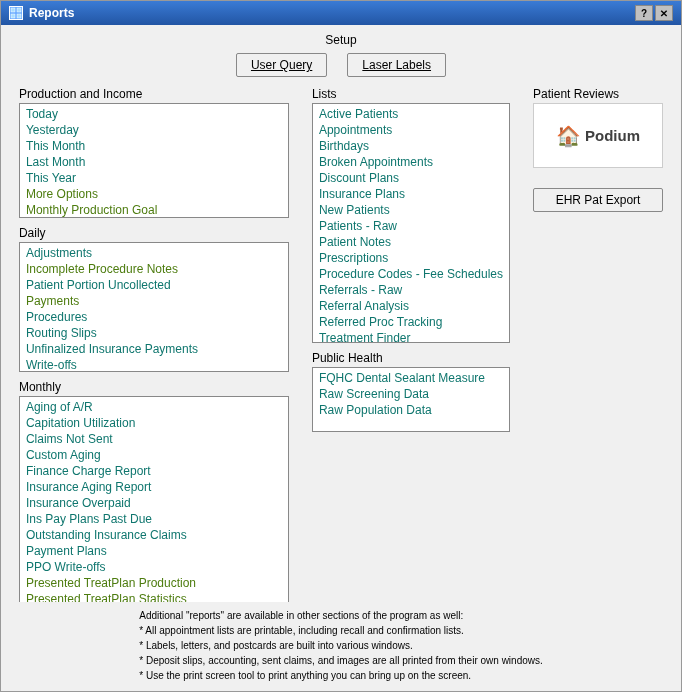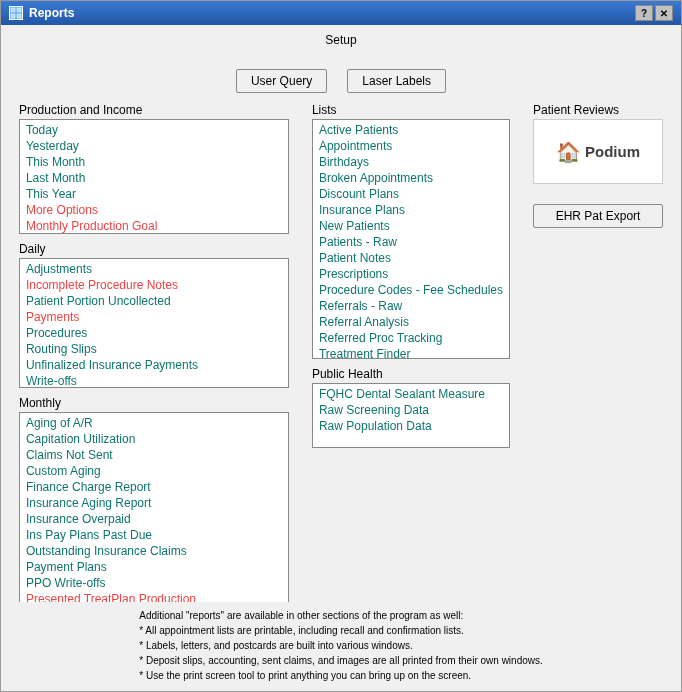--- a/index.html
+++ b/index.html
@@ -80,21 +80,22 @@
       font-size: 12px;
     }
     .menu-bar span {
       padding: 2px 6px;
       cursor: pointer;
     }
     .top-buttons {
       display: flex;
       gap: 20px;
       margin-bottom: 10px;
-      margin-top: 18px;
+      margin-top: 2px;
+      text-decoration: underline;
     }
     .win-button {
       padding: 4px 14px;
       background: #f0f0f0;
       border: 1px solid #888;
       border-radius: 2px;
       cursor: pointer;
       font-size: 12px;
       font-family: inherit;
     }
@@ -133,21 +134,21 @@
       overflow-y: auto;
       padding: 2px 0;
     }
     .list-box-item {
       padding: 1px 6px;
       cursor: pointer;
       white-space: nowrap;
       font-size: 12px;
       color: #0f766e;
     }
-    .list-box-item.blue { color: #ef4444; }
+    .list-box-item.blue { color: #4d7c0f; }
     .production-box { height: 115px; }
     .daily-box { height: 130px; }
     .monthly-box { flex: 1; min-height: 120px; }
     .lists-box { height: 240px; }
     .public-health-box { height: 65px; }
     .podium-box {
       border: 1px solid #ccc;
       background: white;
       padding: 8px;
       display: flex;

